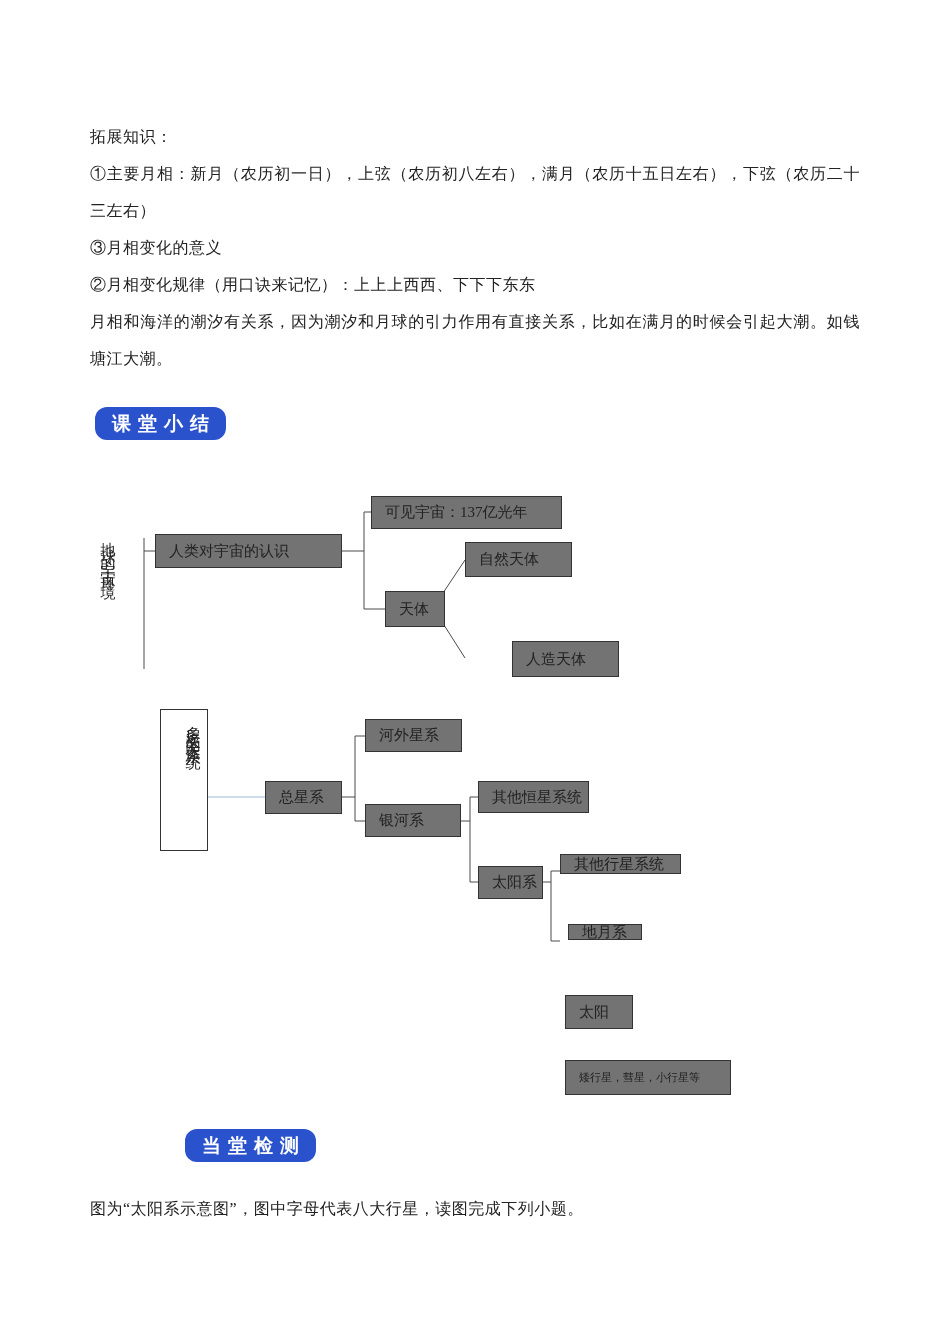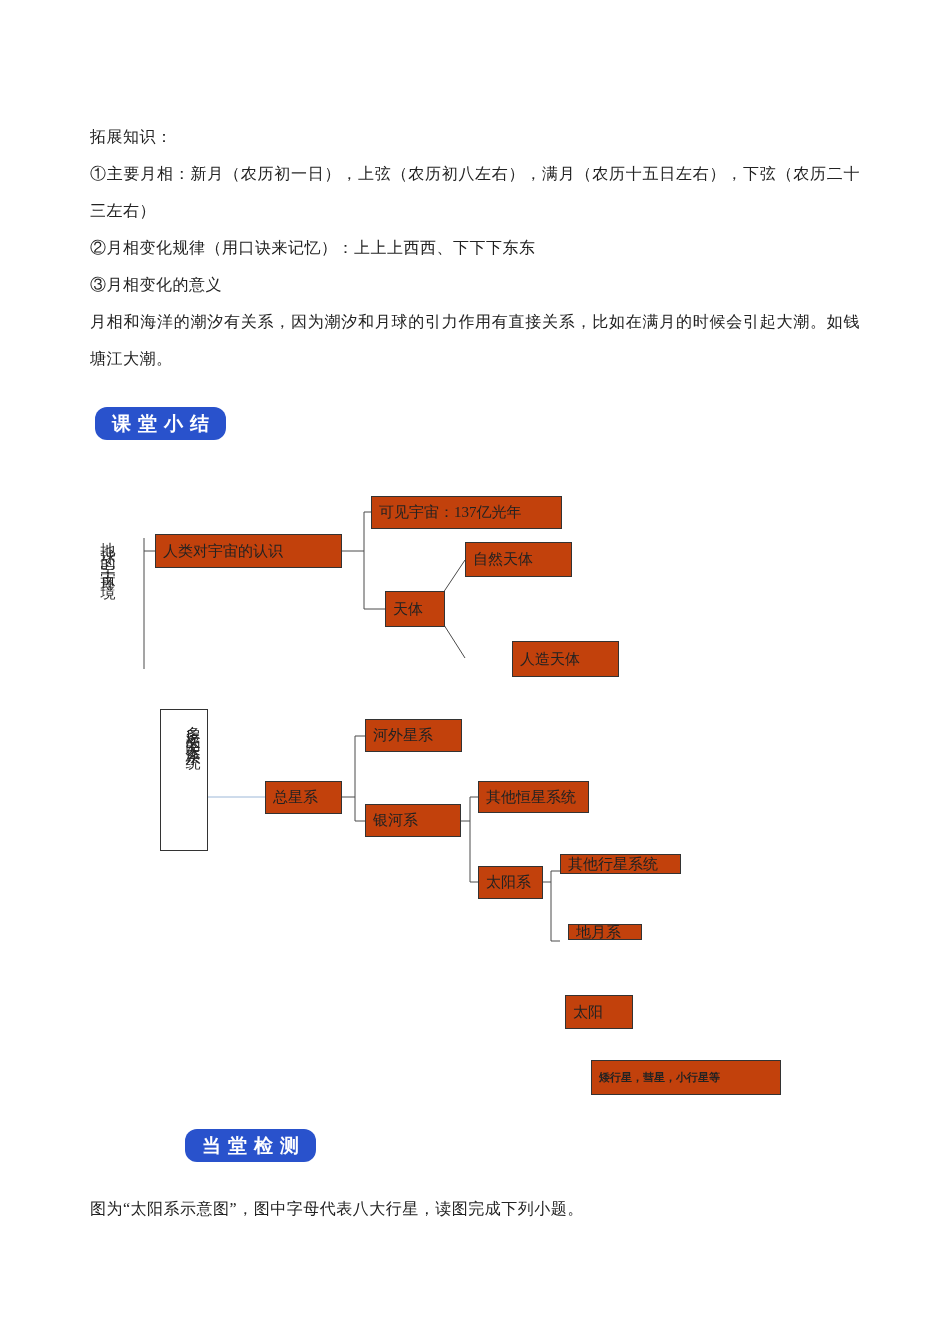--- a/index.html
+++ b/index.html
@@ -38,25 +38,25 @@
   }
 
   .diagram {
     position: relative;
     width: 950px; height: 640px;
     margin-top: 48px;
   }
   .dbox {
     position: absolute;
     border: 1px solid #333333;
-    background: #c2410c;
+    background: #737373;
     font-size: 15px;
     display: flex;
     align-items: center;
-    padding-left: 7px;
+    padding-left: 13px;
     white-space: nowrap;
     overflow: hidden;
   }
   .dbox.small { font-size: 11px; }
   .vlabel {
     position: absolute;
     writing-mode: vertical-rl;
     text-orientation: upright;
     font-size: 15px;
     letter-spacing: 7px;
@@ -78,22 +78,22 @@
 
   .bottom { padding: 0 90px; }
   .footer-para { margin-top: 28px; }
 </style>
 </head>
 <body>
 
 <div class="content">
   <p class="para">拓展知识：</p>
   <p class="para">①主要月相：新月（农历初一日），上弦（农历初八左右），满月（农历十五日左右），下弦（农历二十三左右）</p>
+  <p class="para">③月相变化的意义</p>
   <p class="para">②月相变化规律（用口诀来记忆）：上上上西西、下下下东东</p>
-  <p class="para">③月相变化的意义</p>
   <p class="para">月相和海洋的潮汐有关系，因为潮汐和月球的引力作用有直接关系，比如在满月的时候会引起大潮。如钱塘江大潮。</p>
   <div class="badge-wrap1">
     <span class="badge">课堂小结</span>
   </div>
 </div>
 
 <div class="diagram">
   <svg class="connectors" viewBox="0 0 950 640" aria-hidden="true">
 
     <path d="M144 50 V181"></path>
@@ -136,21 +136,21 @@
   <div class="vlabel vbox" style="left:160px; top:221px; width:48px; height:142px;">多层次的天体系统</div>
 
   <div class="dbox" style="left:265px; top:293px; width:77px; height:33px;">总星系</div>
   <div class="dbox" style="left:365px; top:231px; width:97px; height:33px;">河外星系</div>
   <div class="dbox" style="left:365px; top:316px; width:96px; height:33px;">银河系</div>
   <div class="dbox" style="left:478px; top:293px; width:111px; height:32px;">其他恒星系统</div>
   <div class="dbox" style="left:478px; top:378px; width:65px; height:33px;">太阳系</div>
   <div class="dbox" style="left:560px; top:366px; width:121px; height:20px;">其他行星系统</div>
   <div class="dbox" style="left:560px; top:436px; width:74px; height:16px;margin-left:8px;">地月系</div>
   <div class="dbox" style="left:565px; top:507px; width:68px; height:34px;">太阳</div>
-  <div class="dbox small" style="left:591px; top:572px; width:190px; height:35px;font-weight:bold;">矮行星，彗星，小行星等</div>
+  <div class="dbox small" style="left:565px; top:572px; width:166px; height:35px;">矮行星，彗星，小行星等</div>
 </div>
 
 <div class="bottom">
   <div class="badge-wrap2">
     <span class="badge">当堂检测</span>
   </div>
   <p class="para footer-para">图为“太阳系示意图”，图中字母代表八大行星，读图完成下列小题。</p>
 </div>
 
 </body></html>

